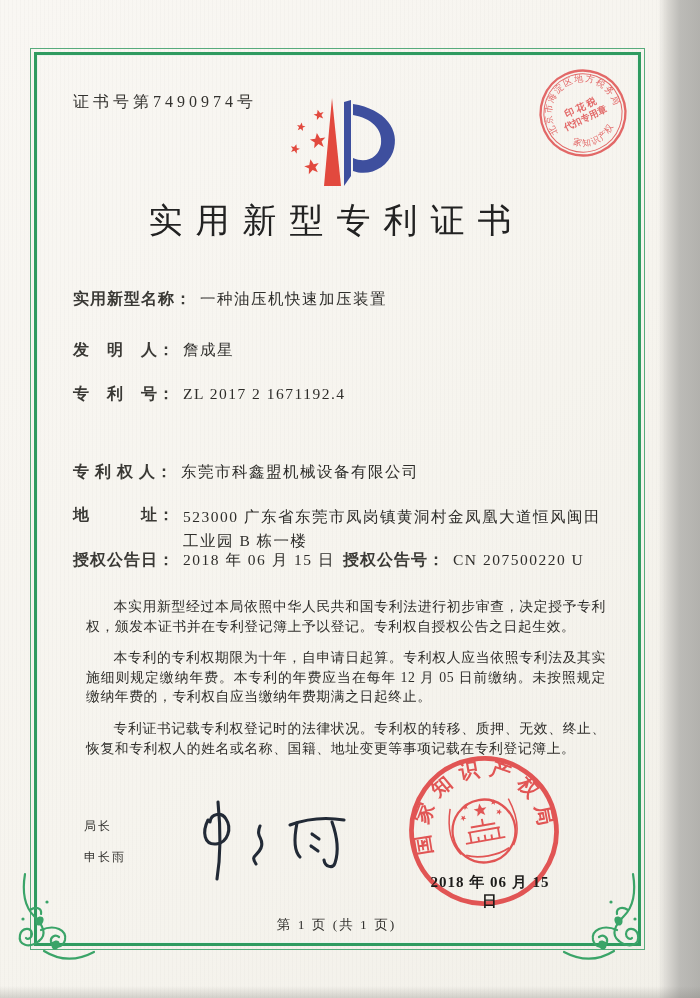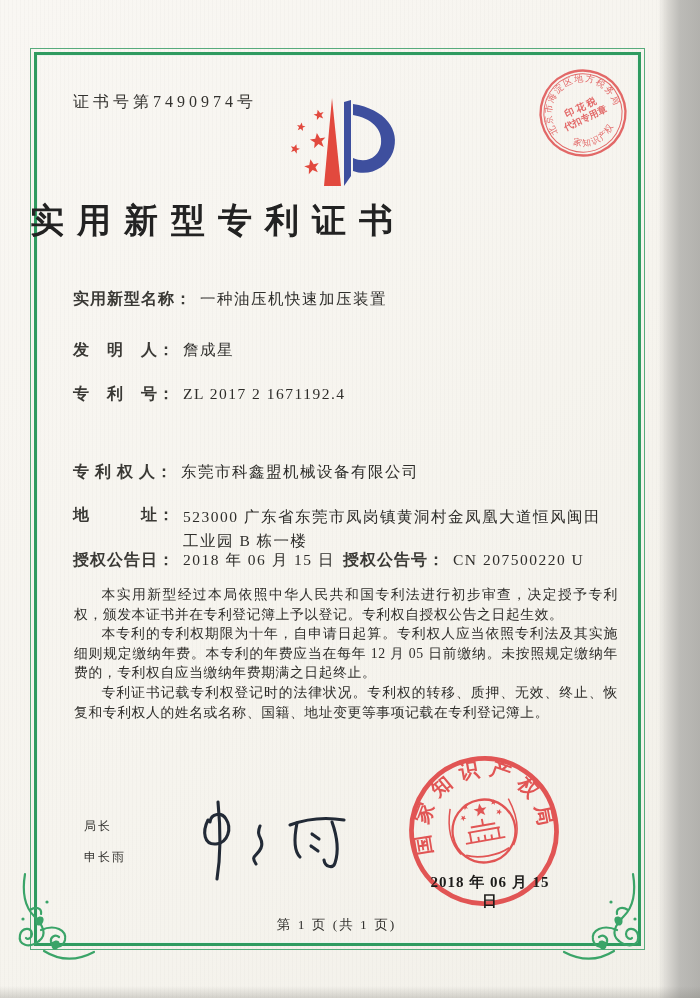--- a/index.html
+++ b/index.html
@@ -22,35 +22,35 @@
 
   .flourish{position:absolute;width:86px;height:96px;}
   .flourish.left{left:14px;top:872px;}
   .flourish.right{left:558px;top:872px;transform:scaleX(-1);}
 
   .cert-number{position:absolute;left:73px;top:92px;font-size:16px;
         letter-spacing:4px;color:#33322f;}
 
   .logo{position:absolute;left:283px;top:96px;width:130px;height:98px;}
 
-  .title{position:absolute;left:30px;top:198px;width:613px;
-        font-size:34px;font-weight:700;letter-spacing:13px;color:#222;}
+  .title{position:absolute;left:30px;top:198px;width:613px;text-align:center;
+        font-size:34px;font-weight:400;letter-spacing:13px;color:#222;}
 
   .field-row{position:absolute;left:73px;font-size:16px;color:#2e2d2a;
         white-space:nowrap;}
   .field-label{font-weight:600;letter-spacing:1px;color:#3a3935;}
   .field-value{letter-spacing:1.5px;margin-left:8px;font-size:15.5px;}
   .field-value.wrap{display:inline-block;vertical-align:top;white-space:normal;
         max-width:452px;line-height:24px;}
   .grant-no-pair{position:absolute;left:258px;top:0;margin-left:12px;}
 
   .paragraphs{position:absolute;left:74px;top:585px;width:544px;
         font-size:13.8px;line-height:19.6px;letter-spacing:0.6px;
         text-align:justify;color:#2e2d2a;}
-  .paragraphs p{margin:0;text-indent:2em;}
+  .paragraphs p{margin:12px;text-indent:2em;}
 
   .signer{position:absolute;left:84px;font-size:12px;font-weight:400;
         letter-spacing:2px;color:#33322f;}
   .signer.row1{top:818px;}
   .signer.row2{top:849px;}
   .signature{position:absolute;left:194px;top:798px;width:162px;height:86px;}
 
   .seal{position:absolute;left:403px;top:750px;width:162px;height:162px;opacity:0.92;}
   .seal-date{position:absolute;left:425px;top:873px;width:130px;text-align:center;
         font-size:15px;font-weight:600;letter-spacing:1px;color:#1d1c1a;}

